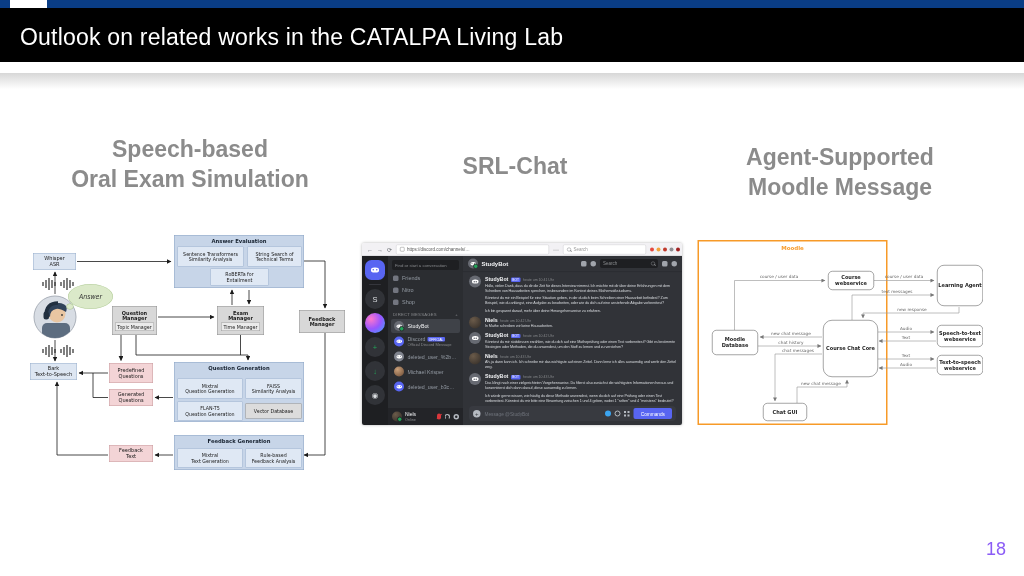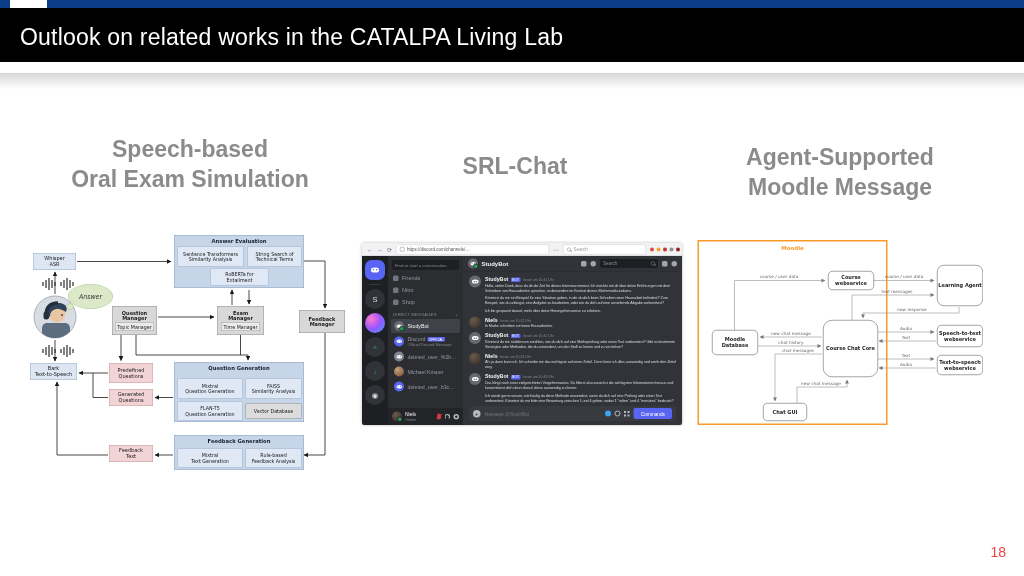--- a/index.html
+++ b/index.html
@@ -14,21 +14,21 @@
   .hdr-shadow{position:absolute;left:0;top:73px;width:1024px;height:16px;
               background:linear-gradient(#d7d7d7,#ffffff);}
 
   
   .colh{position:absolute;color:#8b8b8b;font-weight:bold;font-size:23px;line-height:1.32;
         text-align:center;white-space:pre-line;}
   .colh.l{left:35px;top:134px;width:310px;}
   .colh.m{left:400px;top:151px;width:230px;}
   .colh.r{left:705px;top:142px;width:270px;}
 
-  .pagenum{position:absolute;right:18px;bottom:16px;color:#ef4444;font-size:14px;}
+  .pagenum{position:absolute;right:18px;bottom:16px;color:#8b5cf6;font-size:18px;}
 
   
   .panel{position:absolute;overflow:hidden;}
   .s2{position:absolute;left:0;top:0;transform:scale(.5);transform-origin:0 0;}
 
   
   .p-exam{left:25px;top:232px;width:325px;height:248px;}
   .exam{width:650px;height:496px;position:relative;font-family:"DejaVu Sans",sans-serif;}
   .exam svg.arrows{position:absolute;left:0;top:0;}
   .bx{position:absolute;display:flex;align-items:center;justify-content:center;text-align:center;

